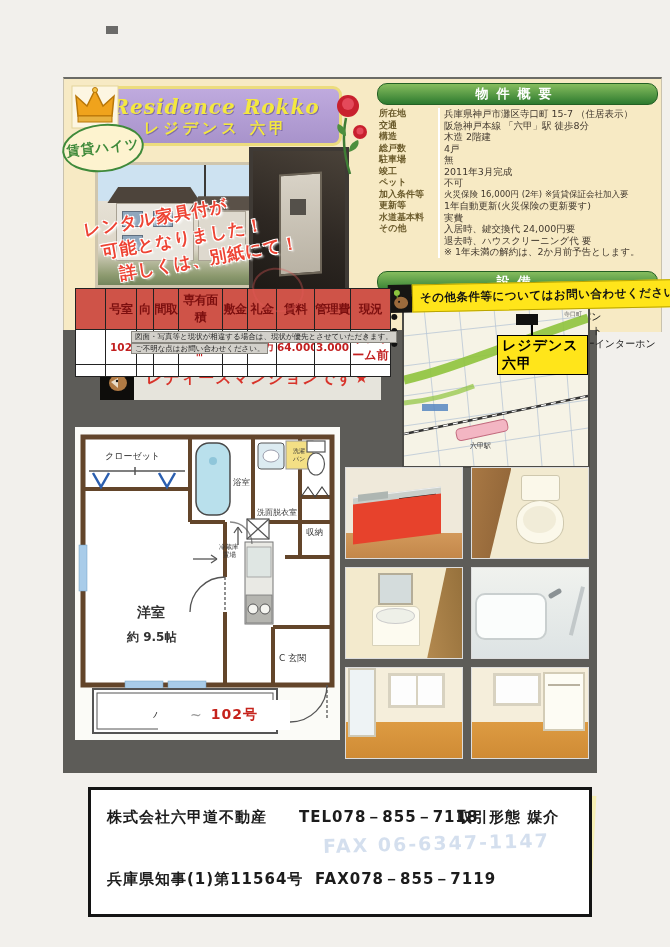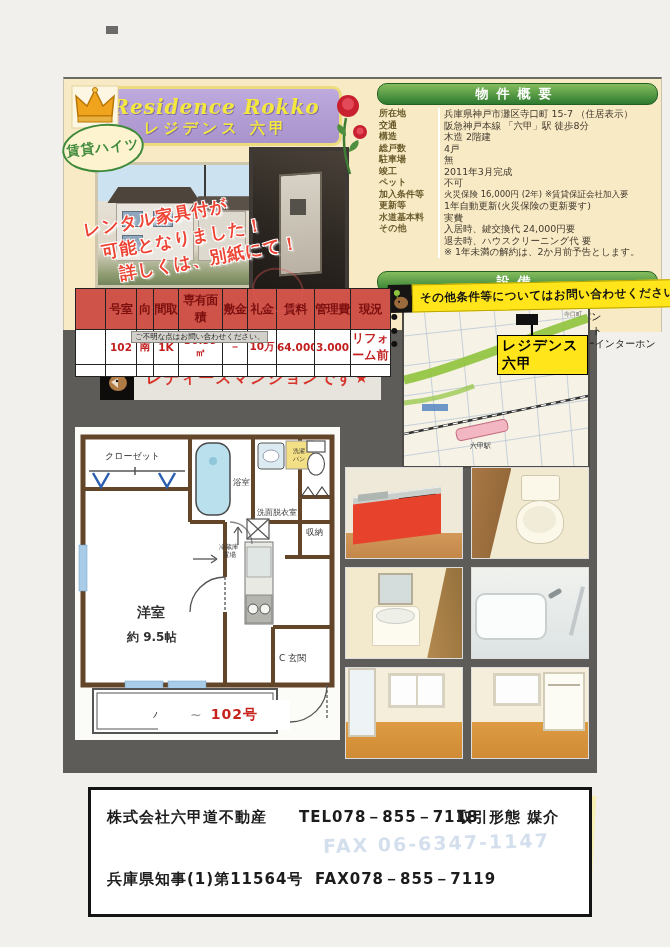--- a/index.html
+++ b/index.html
@@ -392,20 +392,21 @@
           <td></td>
       <td></td>
           <td></td>
           <td></td>
           <td></td>
           <td></td>
     </tr>
   </tbody>
     </table>
   <div class="rent-notes">
+    <div>図面・写真等と現状が相違する場合は、現状が優先とさせていただきます。</div>
     <div>ご不明な点はお問い合わせください。</div>
   </div>
 
   <div class="ladies">
     <div class="l-icon">
       <svg width="24" height="32" viewBox="0 0 24 32">
         <circle cx="8" cy="6" r="4" fill="#a7cf3a"></circle>
         <circle cx="8" cy="6" r="1.5" fill="#e8e13a"></circle>
         <line x1="8" y1="10" x2="10" y2="18" stroke="#6a9430" stroke-width="1.5"></line>
         <ellipse cx="13" cy="21" rx="9" ry="8" fill="#b07a44"></ellipse>

